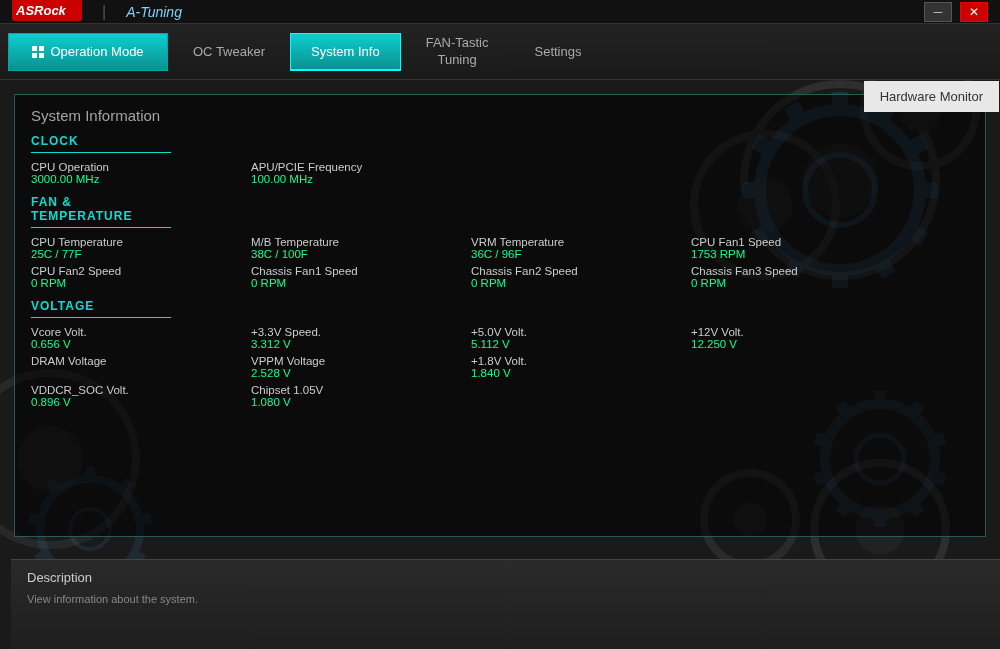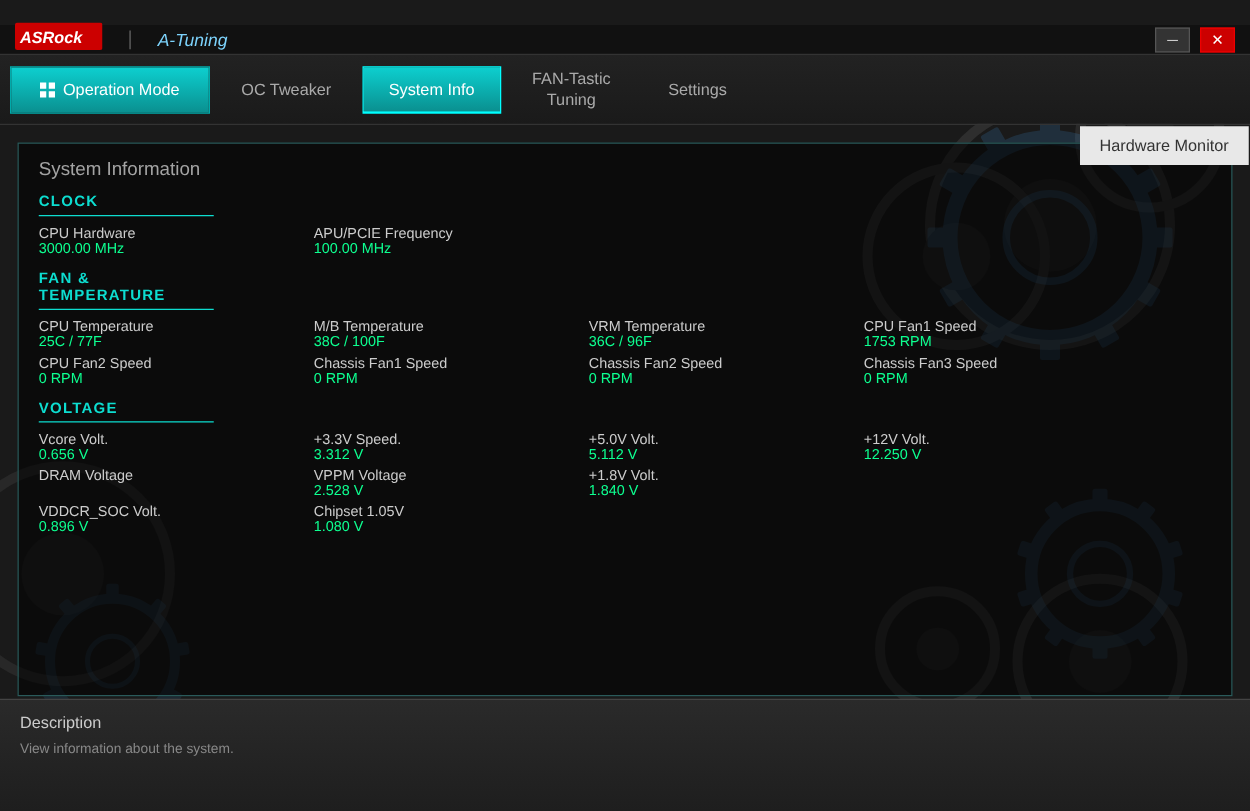--- a/index.html
+++ b/index.html
@@ -45,21 +45,20 @@
     
     .titlebar {
       position: relative;
       z-index: 10;
       display: flex;
       align-items: center;
       background: #111;
       height: 24px;
       padding: 0 12px;
       border-bottom: 1px solid #333;
-      margin-top: 20px;
     }
     .logo-area {
       display: flex;
       align-items: center;
       gap: 10px;
     }
     .logo-asrock {
       color: #fff;
       font-size: 16px;
       font-weight: bold;
@@ -185,21 +184,21 @@
       margin-bottom: 8px;
       margin-top: 10px;
       width: 140px;
     }
     .section-header:first-of-type { margin-top: 0; }
 
     
     .description-bar {
       position: absolute;
       bottom: 0;
-      left: 0;
+      left: 11px;
       right: 0;
       height: 90px;
       background: linear-gradient(180deg, #2a2a2a 0%, #1e1e1e 100%);
       border-top: 1px solid #444;
       z-index: 10;
       padding: 10px 16px;
     }
     .desc-title {
       color: #ccc;
       font-size: 13px;
@@ -338,21 +337,21 @@
 
 <div style="position:relative;z-index:5;padding:14px 14px 10px;height:467px;">
   <div class="sysinfo-panel">
     <div class="sysinfo-title">System Information</div>
 
     <button class="hw-monitor-btn">Hardware Monitor</button>
 
     <div class="section-header">CLOCK</div>
     <div class="row-group">
       <div class="lv-pair" style="min-width:220px">
-        <span class="lv-label">CPU Hardware</span>
+        <span class="lv-label">CPU Operation</span>
         <span class="lv-value">3000.00 MHz</span>
       </div>
       <div class="lv-pair">
         <span class="lv-label">APU/PCIE Frequency</span>
         <span class="lv-value">100.00 MHz</span>
       </div>
     </div>
 
     <div class="section-header">FAN &amp; TEMPERATURE</div>
 

